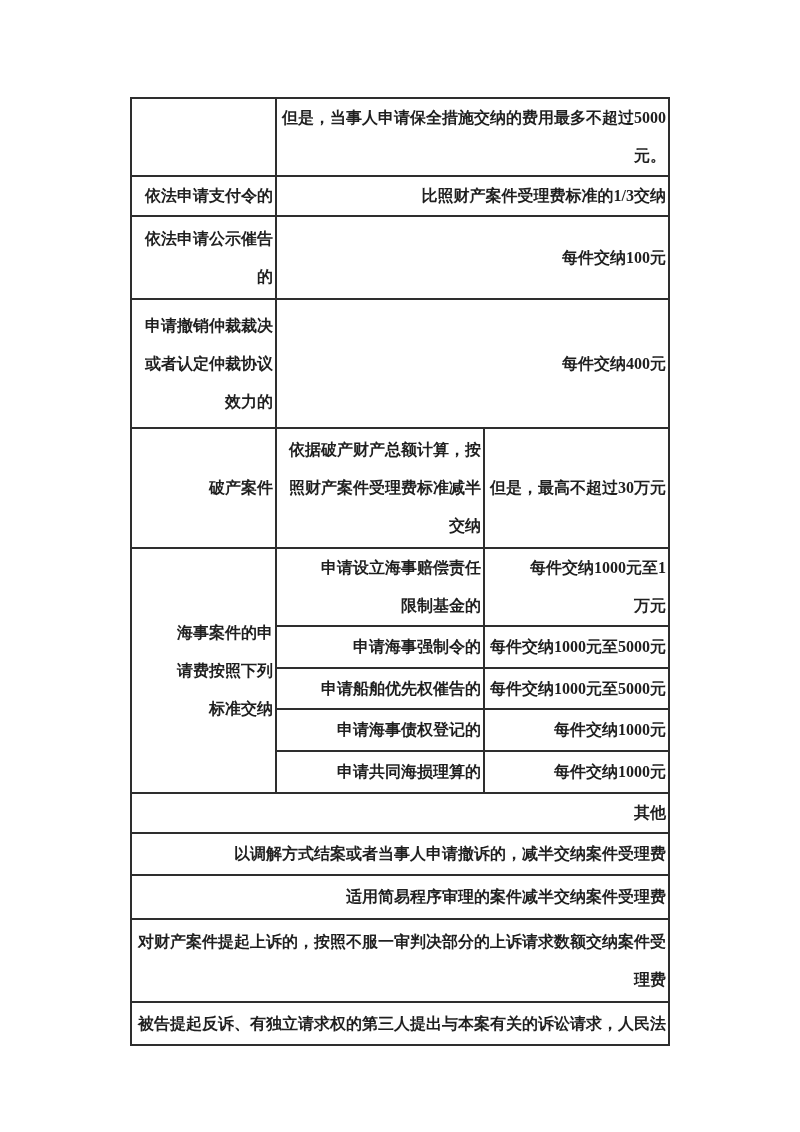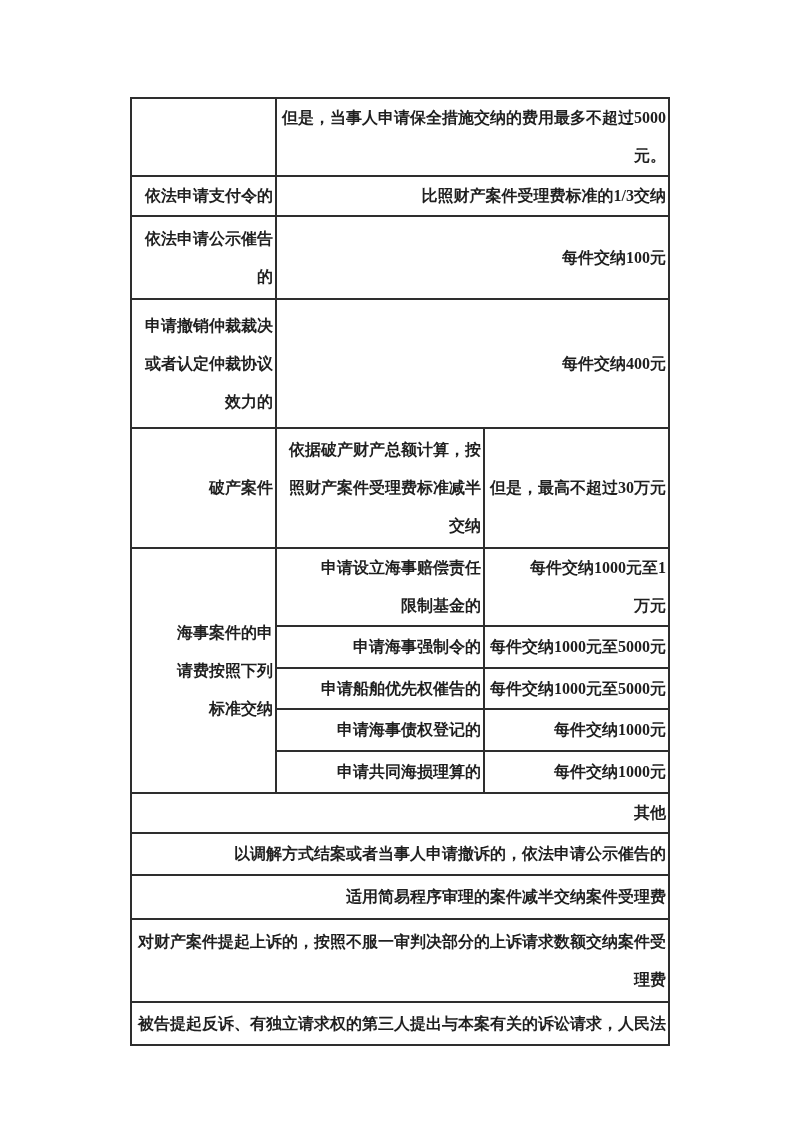--- a/index.html
+++ b/index.html
@@ -114,21 +114,21 @@
         <td class="c3">每件交纳1000元</td>
       </tr>
       <tr class="r9">
         <td>申请共同海损理算的</td>
         <td class="c3">每件交纳1000元</td>
       </tr>
       <tr class="r10">
         <td colspan="3" class="lh19">其他</td>
       </tr>
       <tr class="r11">
-        <td colspan="3">以调解方式结案或者当事人申请撤诉的，依法申请公示催告的</td>
+        <td colspan="3">以调解方式结案或者当事人申请撤诉的，减半交纳案件受理费</td>
       </tr>
       <tr class="r12">
         <td colspan="3">适用简易程序审理的案件减半交纳案件受理费</td>
       </tr>
       <tr class="r13">
         <td colspan="3" class="lh42">对财产案件提起上诉的，按照不服一审判决部分的上诉请求数额交纳案件受理费</td>
       </tr>
       <tr class="r14">
         <td colspan="3">被告提起反诉、有独立请求权的第三人提出与本案有关的诉讼请求，人民法</td>
       </tr>

